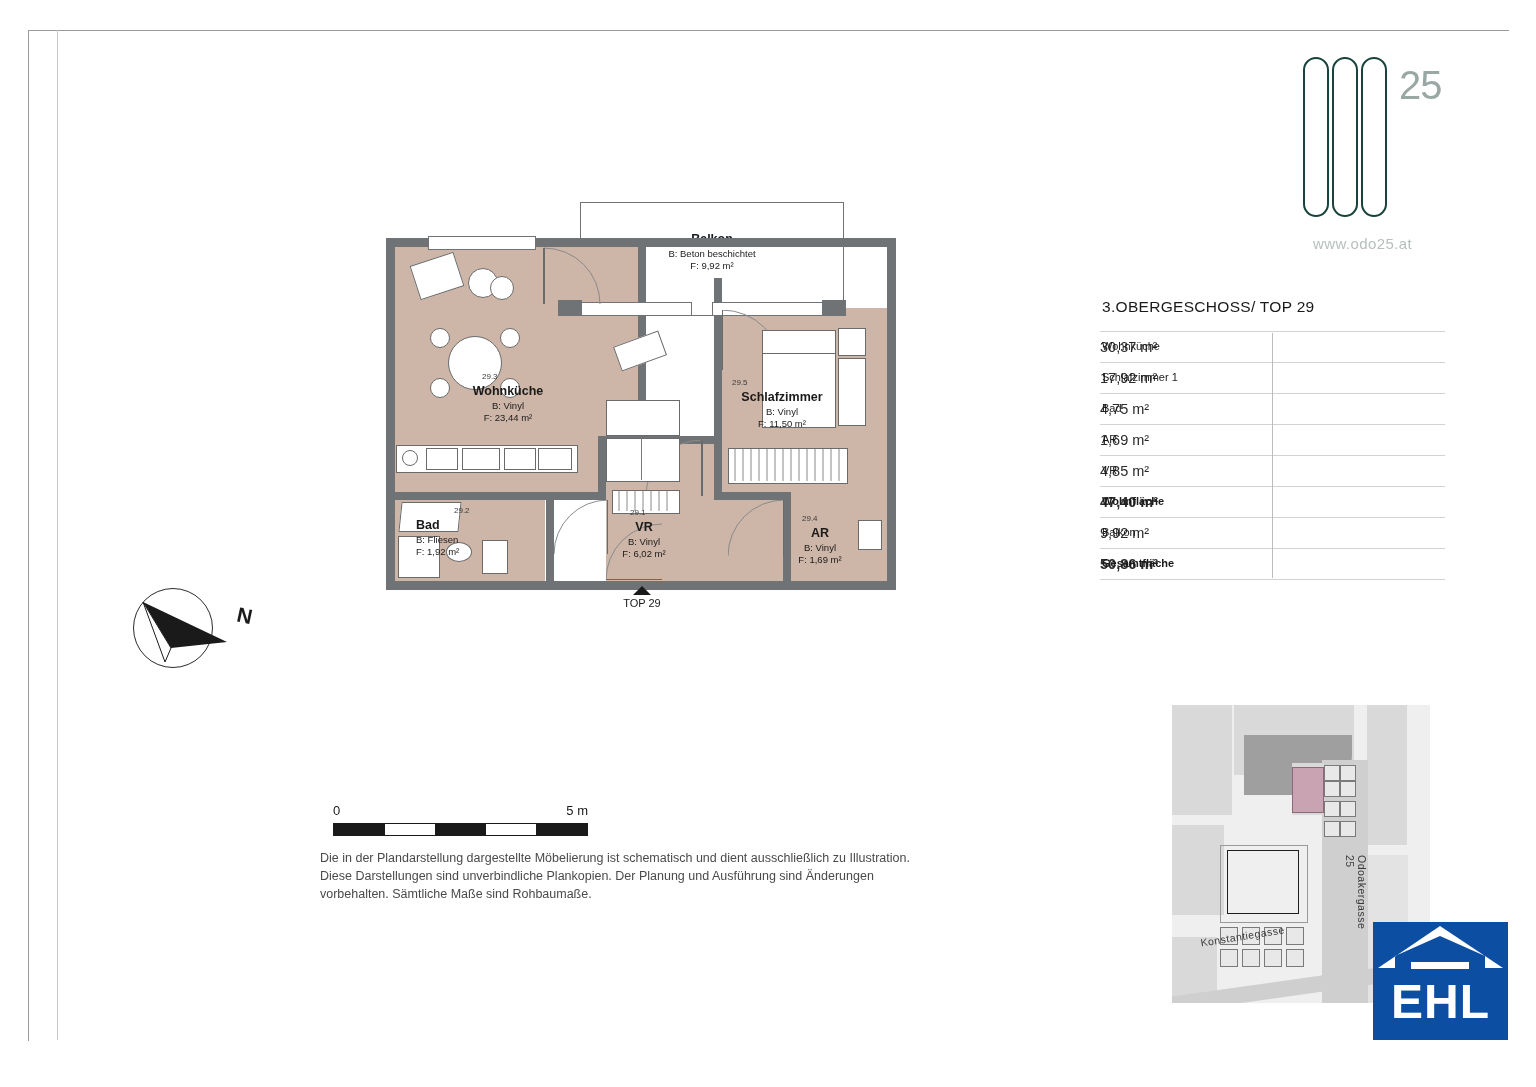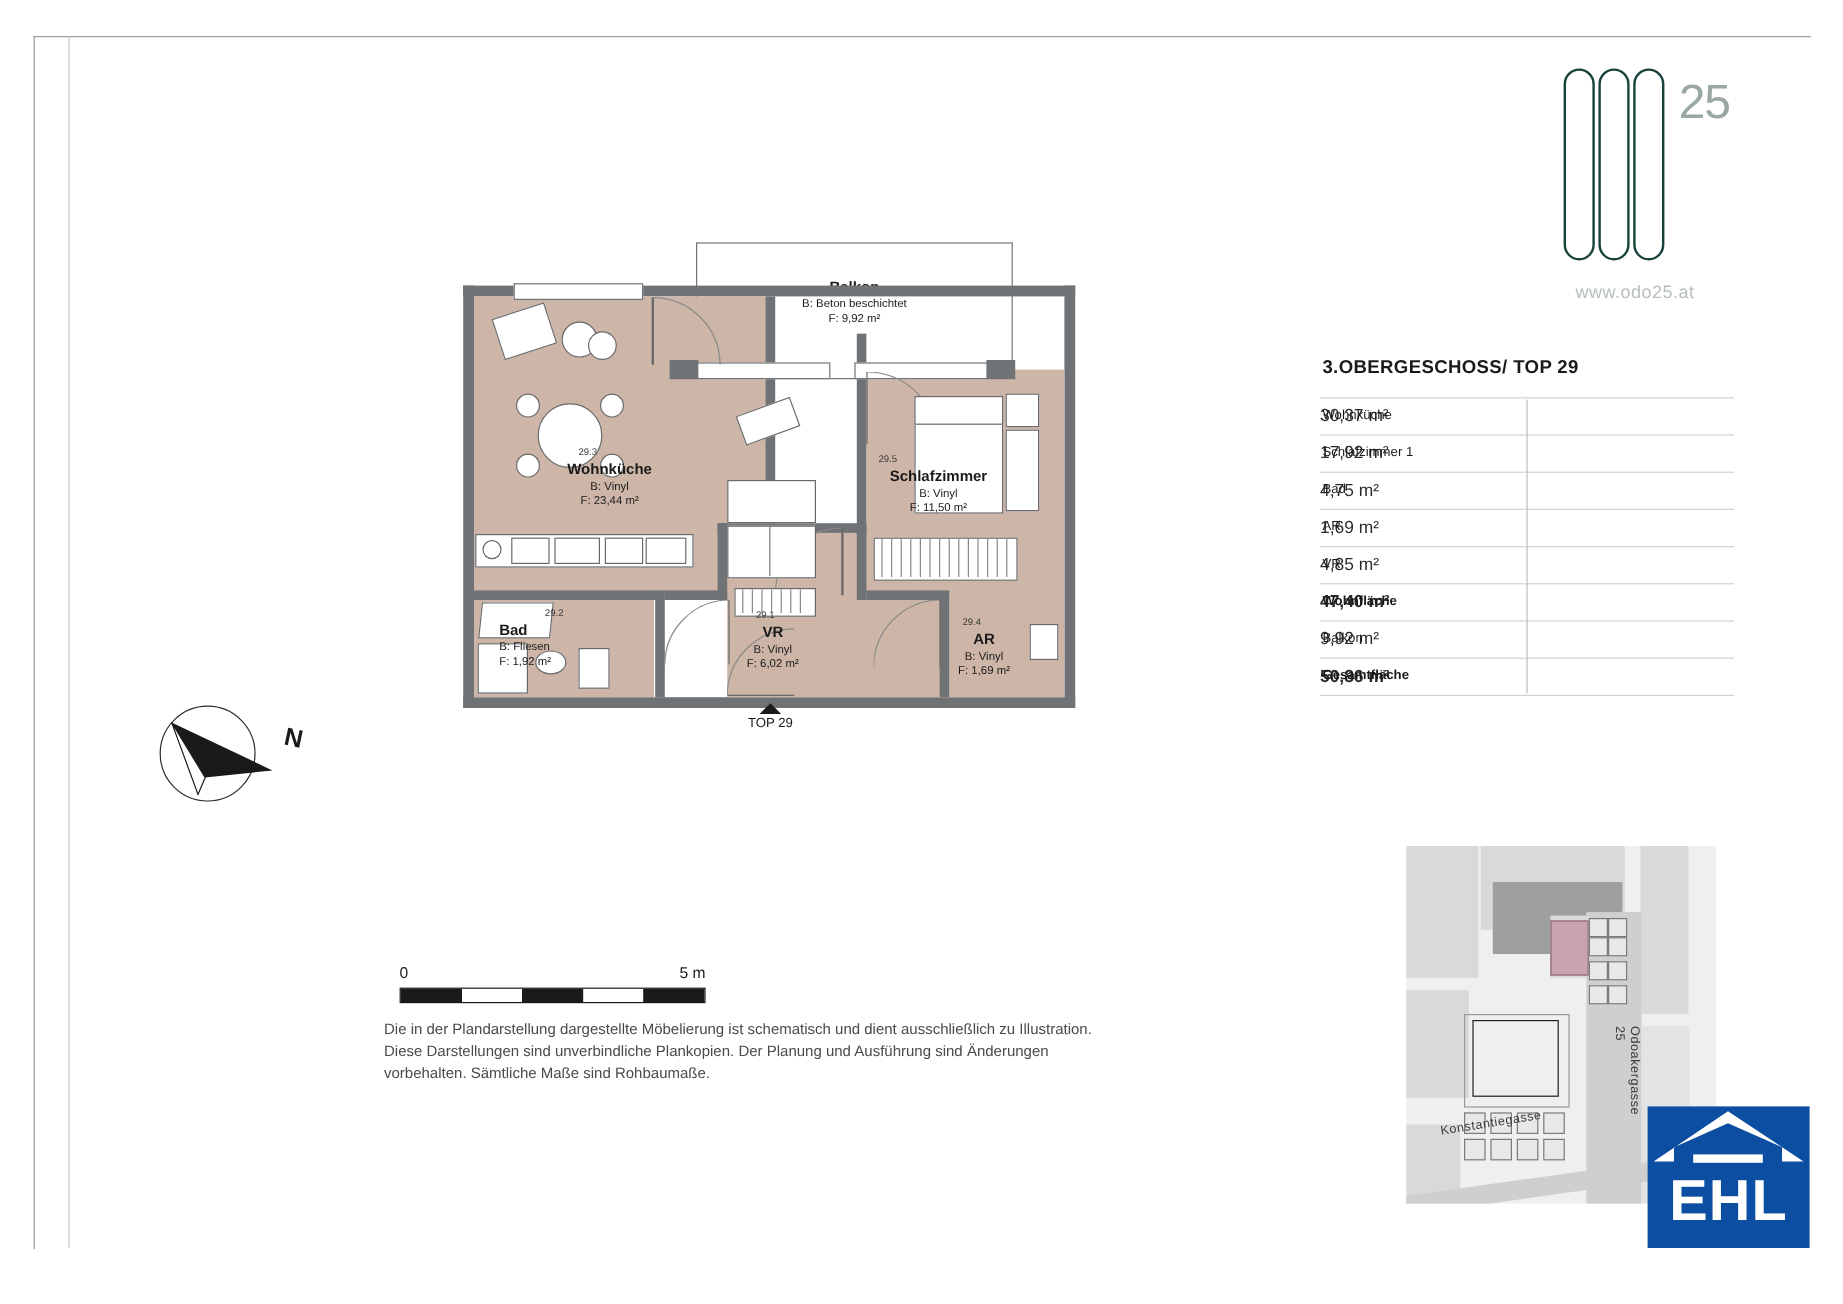--- a/index.html
+++ b/index.html
@@ -14,21 +14,21 @@
   .logo .bars{position:absolute;left:0;top:0;width:100px;height:160px;}
   .logo .bar{position:absolute;top:0;width:26px;height:160px;border:2.5px solid #18433c;border-radius:13px;box-sizing:border-box;}
   .logo .b1{left:0;}
   .logo .b2{left:29px;}
   .logo .b3{left:58px;}
   .logo .num{position:absolute;left:96px;top:6px;font-size:40px;color:#9aa8a5;letter-spacing:-1px;}
   .logo .url{position:absolute;left:10px;top:178px;font-size:15px;color:#b6bfbd;letter-spacing:.4px;}
 
   
   .panel{position:absolute;left:1100px;top:298px;width:345px;}
-  .panel-title{font-size:15.5px;font-weight:bold;letter-spacing:.3px;color:#1a1a1a;padding-left:2px;}
+  .panel-title{font-size:15.5px;font-weight:normal;letter-spacing:.3px;color:#1a1a1a;padding-left:2px;}
   .table{margin-top:15px;position:relative;}
   .table:before{content:"";position:absolute;left:172px;top:2px;bottom:2px;width:1px;background:#bdbdbd;}
   .row{display:flex;justify-content:space-between;align-items:center;height:30px;border-bottom:1px solid #d2d2d2;font-size:14.5px;color:#2a2a2a;}
   .row:first-child{border-top:1px solid #d2d2d2;}
   .row .lbl{padding-left:2px;}
   .row .val{padding-right:2px;}
   .row.bold{font-weight:bold;}
 
   
   .compass{position:absolute;left:133px;top:588px;width:90px;height:80px;}

